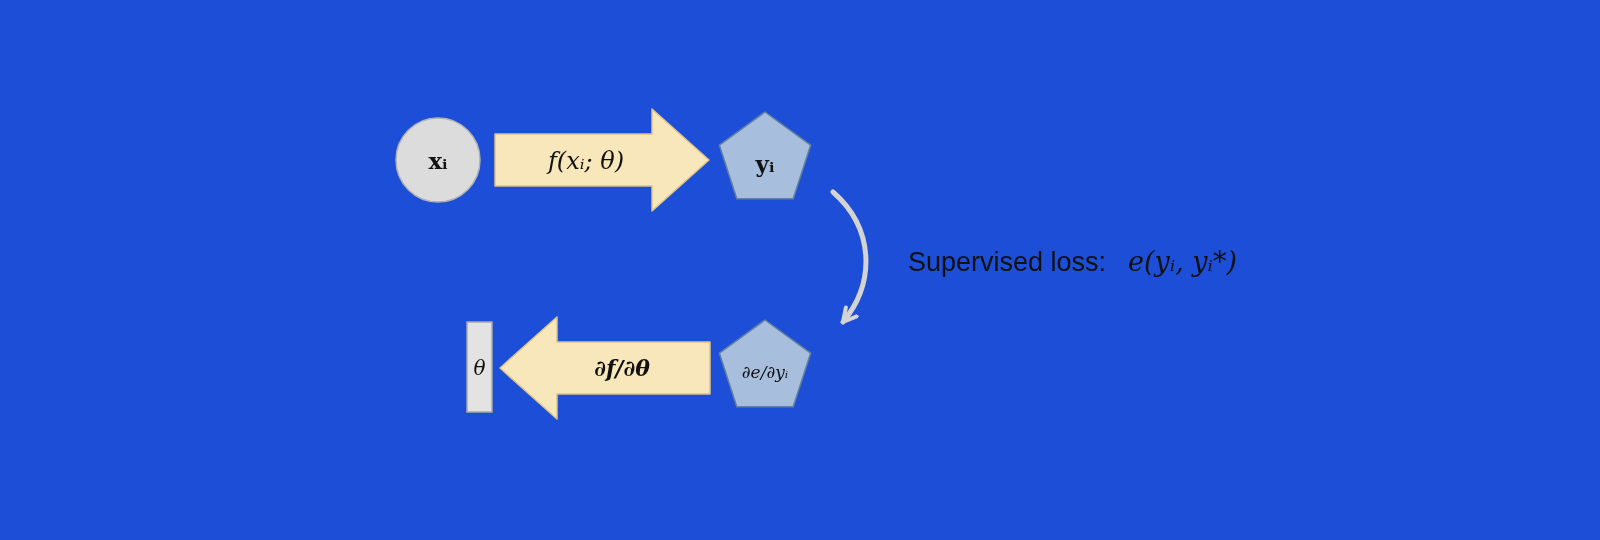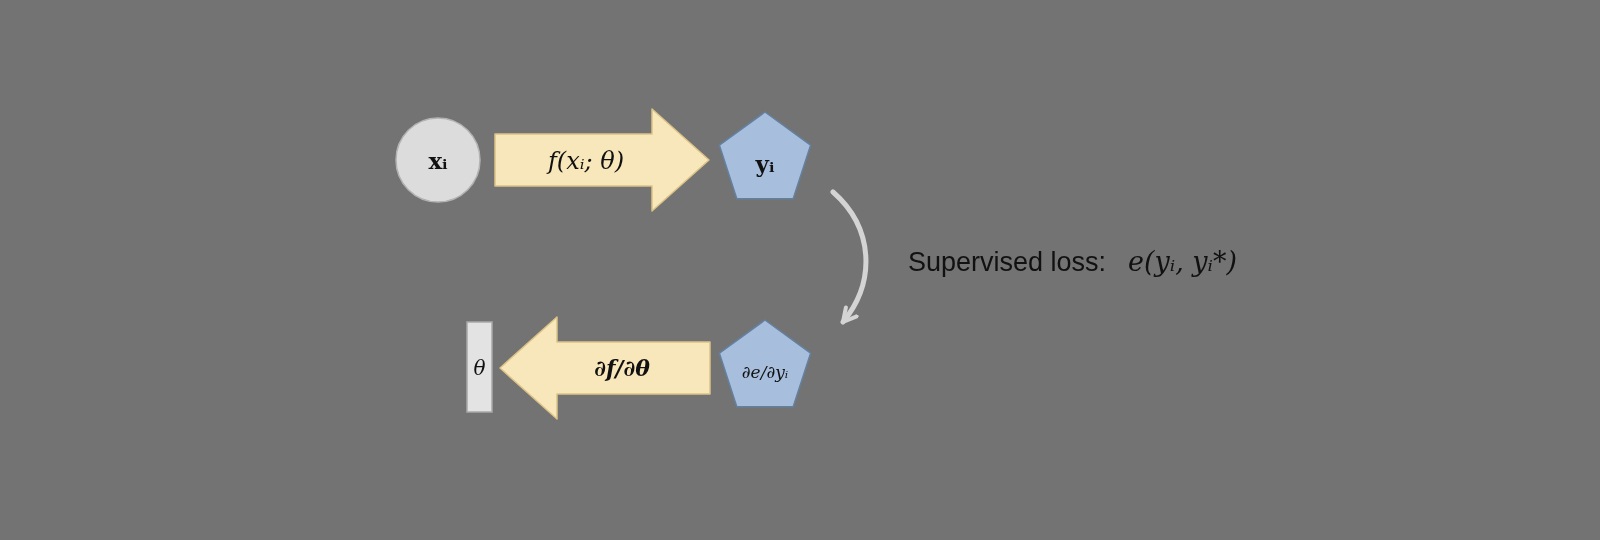--- a/index.html
+++ b/index.html
@@ -4,21 +4,21 @@
   <style>
     html, body {
       margin: 0;
       padding: 0;
       background: #ffffff;
     }
     .canvas {
       position: relative;
       width: 1600px;
       height: 540px;
-      background: #737373;
+      background: #1d4ed8;
       overflow: hidden;
       font-family: "Liberation Sans", sans-serif;
     }
     svg { position: absolute; top: 0; left: 0; display: block; }
     text { user-select: none; }
 
     .t-sans {
       font-family: "Liberation Sans", "DejaVu Sans", sans-serif;
       font-size: 27px;
       fill: #111111;

